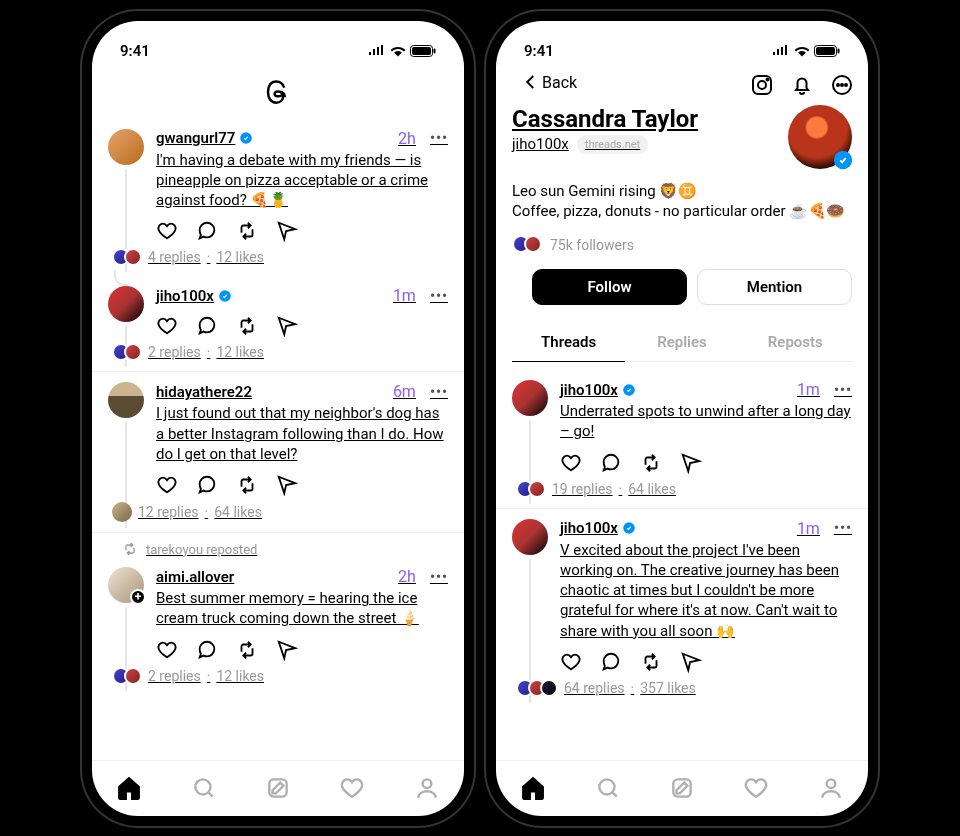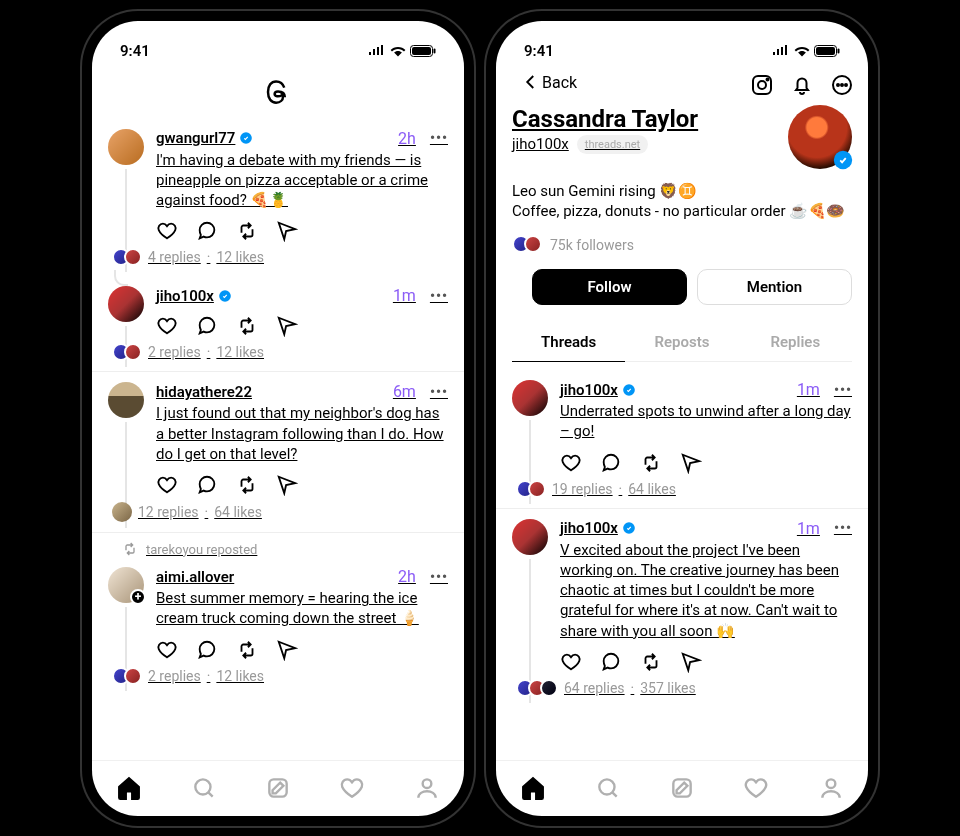--- a/index.html
+++ b/index.html
@@ -456,22 +456,22 @@
           <span></span>
         </span>
       <span>75k followers</span>
     </div>
     <div class="follow-btns">
       <div class="btn primary">Follow</div>
       <div class="btn secondary">Mention</div>
     </div>
     <div class="profile-tabs">
       <div class="ptab active">Threads</div>
+      <div class="ptab">Replies</div>
       <div class="ptab">Reposts</div>
-      <div class="ptab">Replies</div>
     </div>
   </div>
 
   <div class="feed">
 
     <div class="post">
       <div class="avatar-col">
         <div class="avatar"></div>
         <div class="thread-line"></div>
       </div>

